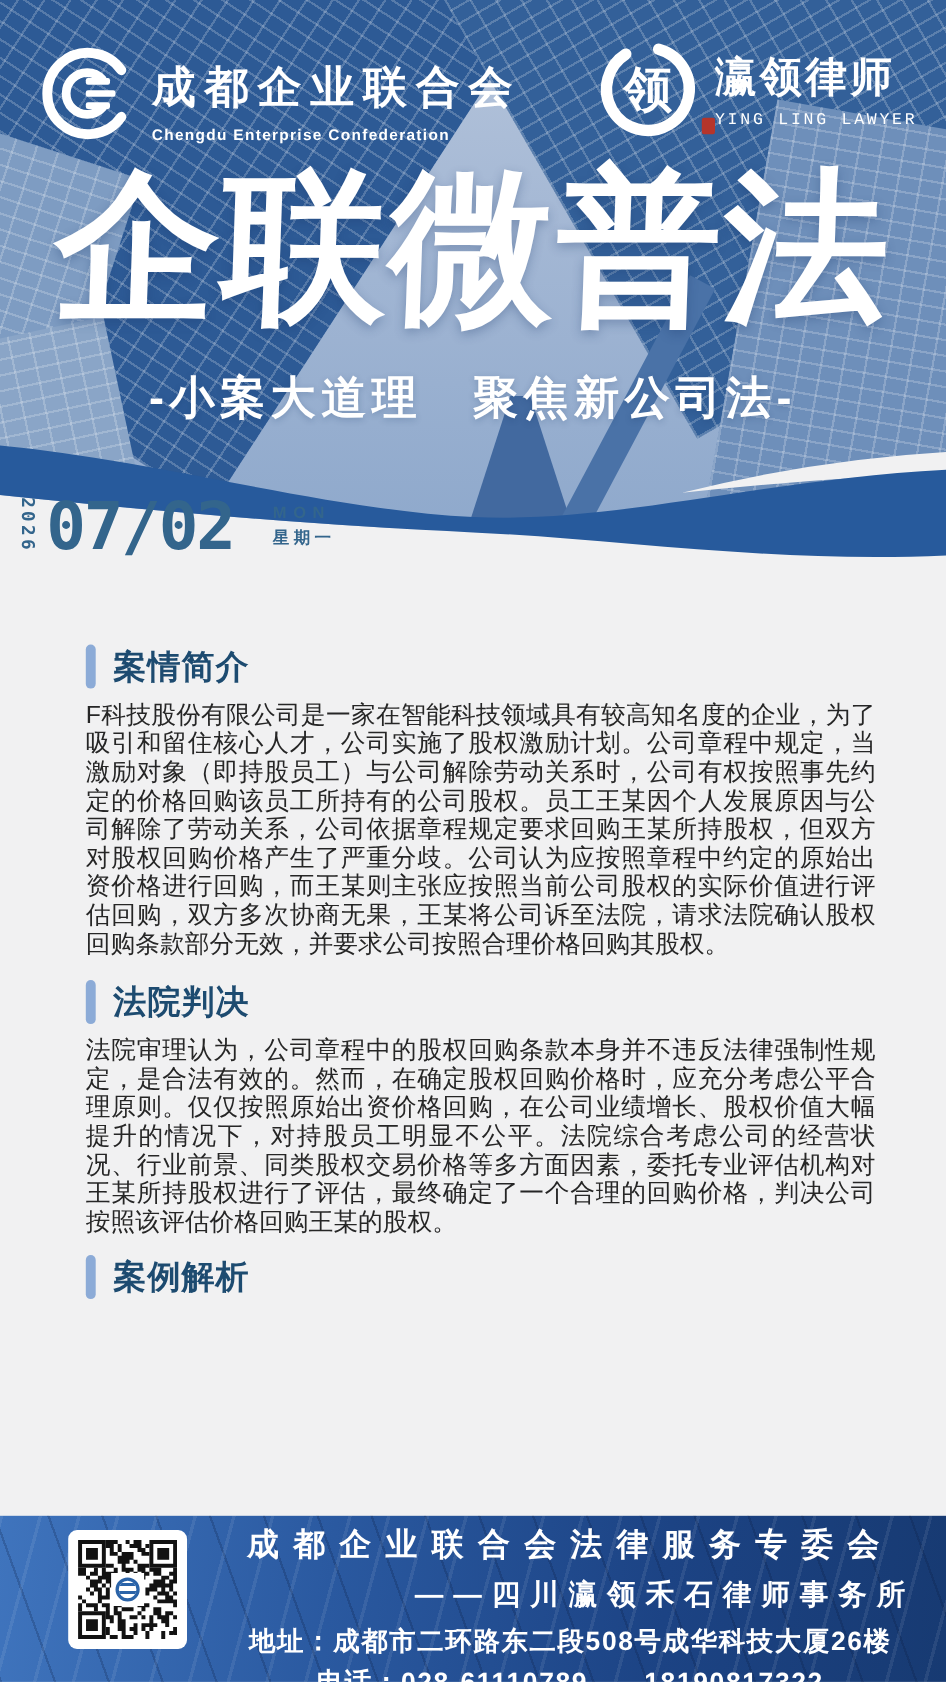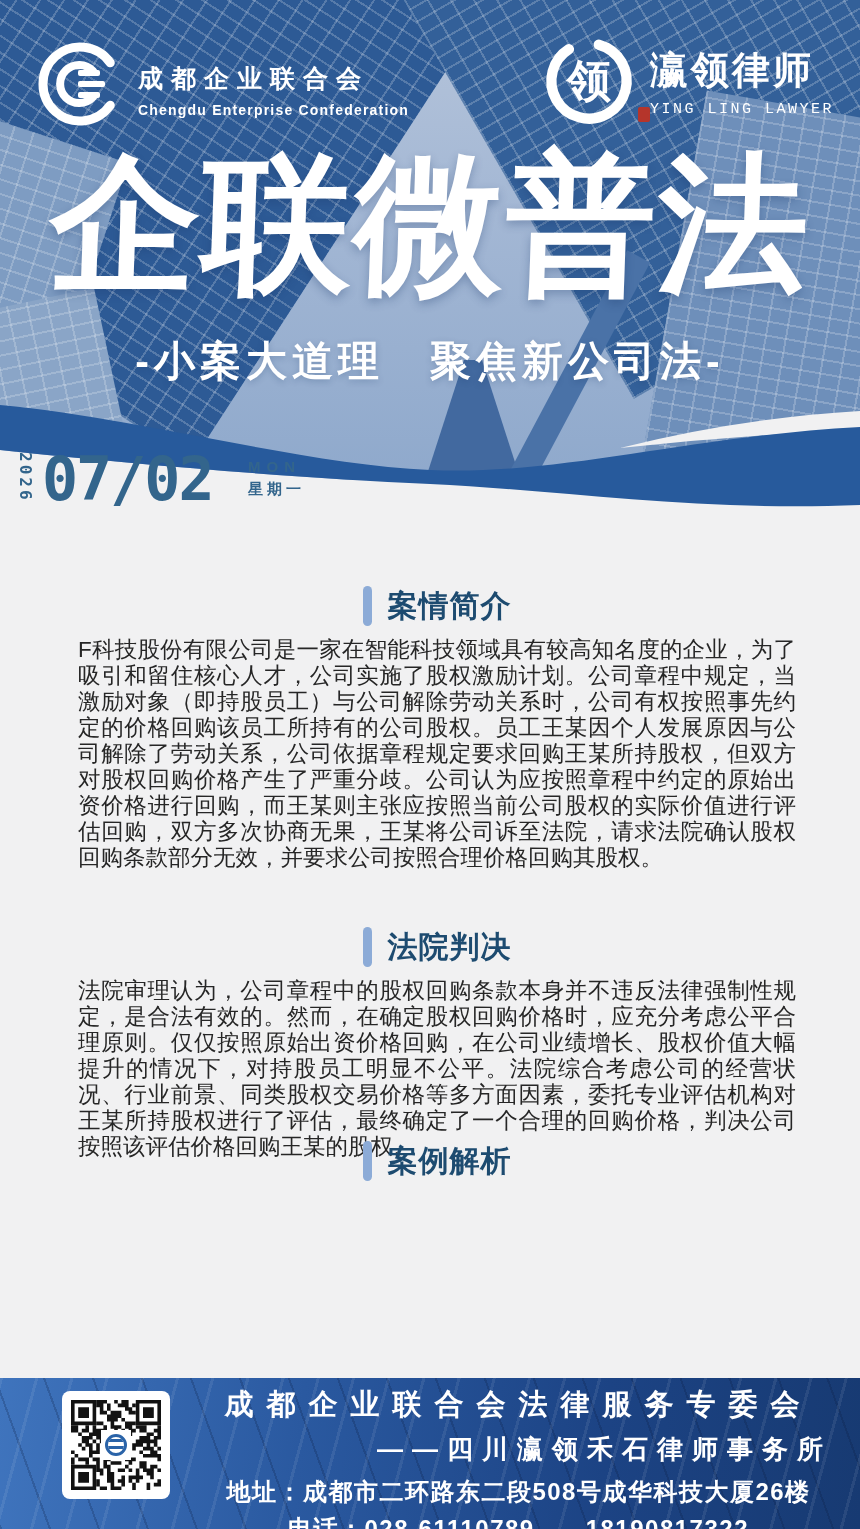--- a/index.html
+++ b/index.html
@@ -17,21 +17,21 @@
   .b2{right:-180px;top:-250px;width:580px;height:540px;transform:rotate(-30deg);background-color:#336099;}
   .b3{right:-70px;top:110px;width:260px;height:400px;transform:rotate(10deg);background-color:#6e8fba;}
   .b4{left:-80px;top:130px;width:180px;height:210px;transform:rotate(18deg);background-color:#7e9cc2;}
   .b5{left:-70px;top:305px;width:190px;height:230px;transform:rotate(-12deg);background-color:#8aa5c7;}
   .b6{left:398px;top:360px;width:150px;height:130px;background:#42699f;
       clip-path:polygon(16% 100%,44% 0,56% 0,84% 100%);}
   .b7{left:560px;top:240px;width:26px;height:280px;transform:rotate(28deg);background:#4a72a7;}
 
   
   .logo-left{position:absolute;left:36px;top:40px;display:flex;align-items:center;gap:14px;color:#fff;}
-  .logo-left .cn{font-size:25px;font-weight:800;letter-spacing:8px;white-space:nowrap;margin-top:12px;}
+  .logo-left .cn{font-size:40px;font-weight:800;letter-spacing:8px;white-space:nowrap;margin-top:12px;}
   .logo-left .en{font-size:14px;font-weight:700;letter-spacing:1.2px;margin-top:7px;white-space:nowrap;}
   .logo-right{position:absolute;right:26px;top:34px;display:flex;align-items:center;gap:14px;color:#fff;}
   .enso-wrap{position:relative;width:94px;height:94px;}
   .enso-char{position:absolute;inset:0;display:flex;align-items:center;justify-content:center;
              font-family:"DejaVu Serif",serif;font-size:44px;font-weight:700;color:#fff;}
   .seal{position:absolute;left:96px;bottom:6px;width:12px;height:15px;background:#b5352b;border-radius:2px;}
   .logo-right .cn{font-family:"DejaVu Serif",serif;font-size:38px;font-weight:700;letter-spacing:3px;white-space:nowrap;}
   .logo-right .en{font-family:Liberation Mono, monospace;font-size:15px;letter-spacing:2.5px;margin-top:5px;white-space:nowrap;}
 
   
@@ -52,26 +52,26 @@
       font-size:60px;font-weight:800;letter-spacing:-2px;}
   .weekday{position:absolute;left:232px;top:10px;}
   .weekday .en{font-size:15px;font-weight:800;letter-spacing:6px;}
   .weekday .cn{font-size:15px;font-weight:700;letter-spacing:4px;margin-top:5px;white-space:nowrap;}
 
   .article-title{position:absolute;left:0;right:0;top:520px;text-align:center;z-index:3;
       font-size:34px;font-weight:800;letter-spacing:3px;color:#2b6088;}
 
   
   .section{position:absolute;left:78px;width:718px;z-index:3;}
-  .sec-head{display:flex;align-items:center;gap:16px;height:44px;justify-content:center;}
+  .sec-head{display:flex;align-items:center;gap:16px;height:44px;}
   .sec-bar{width:9px;height:40px;border-radius:5px;background:#8cabd7;}
   .sec-title{font-size:30px;font-weight:800;color:#1d4b70;letter-spacing:1px;}
   .sec-body{margin-top:9px;font-size:22.5px;line-height:26px;color:#262626;
       text-align:justify;font-weight:500;}
-  .s1{top:584px;} .s2{top:889px;margin-top:36px;} .s3{top:1139px;}
+  .s1{top:584px;} .s2{top:889px;} .s3{top:1139px;}
 
   
   .footer{position:absolute;left:0;right:0;top:1378px;bottom:0;
       background:linear-gradient(95deg,#3f74bd 0%,#2a59a0 35%,#1c4384 70%,#173a72 100%);padding-left:14px;}
   .footer::before{content:'';position:absolute;inset:0;background-image:
       repeating-linear-gradient(105deg, rgba(255,255,255,.08) 0 3px, transparent 3px 34px),
       repeating-linear-gradient(70deg, rgba(9,25,60,.22) 0 2px, transparent 2px 46px);}
   .qr-box{position:absolute;left:62px;top:13px;width:108px;height:108px;background:#fff;
       border-radius:8px;display:flex;align-items:center;justify-content:center;}
   .qr-inner{position:relative;width:90px;height:90px;}

